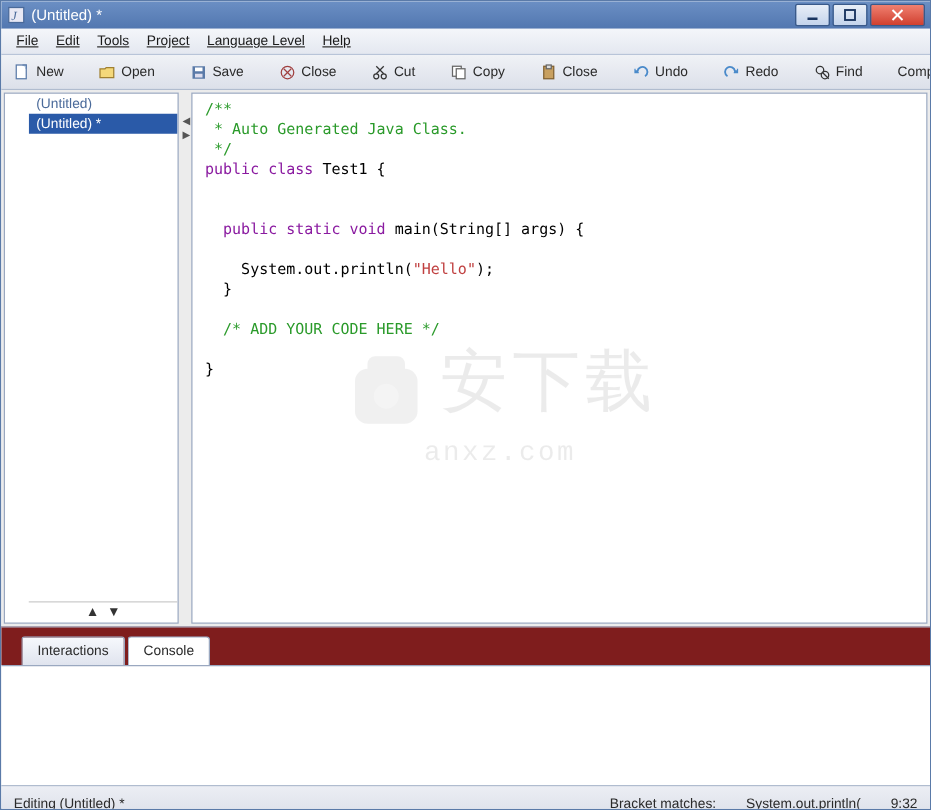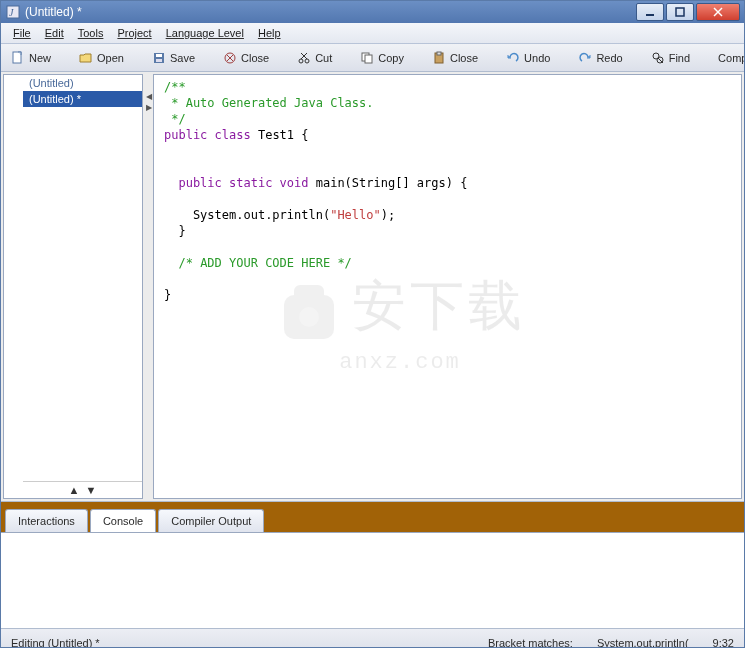--- a/index.html
+++ b/index.html
@@ -136,25 +136,25 @@
   pointer-events: none;
   display: flex;
   align-items: center;
   gap: 10px;
   flex-direction: column;
 }
 .watermark .wm-main{font-size:54px;letter-spacing:4px;}
 .watermark .wm-sub{font-size:22px;letter-spacing:2px;}
 .bottom-tabs {
   height: 31px;
-  background: #a16207;
+  background: #7f1d1d;
   border-top: 1px solid #b0bccf;
   display: flex;
   align-items: flex-end;
-  padding: 0 4px;
+  padding: 0 16px;
 }
 .btab {
   padding: 5px 12px;
   background: linear-gradient(#f6f8fc,#e0e4ee);
   border: 1px solid #9aa8c0;
   border-bottom: none;
   border-radius: 3px 3px 0 0;
   margin-right: 2px;
   font-size: 11px;
   color: #2a2a2a;
@@ -340,21 +340,20 @@
         <span class="wm-main">安下载</span>
       </div>
       <span class="wm-sub">anxz.com</span>
     </div>
   </div>
 </div>
 
 <div class="bottom-tabs">
   <div class="btab">Interactions</div>
   <div class="btab active">Console</div>
-  <div class="btab">Compiler Output</div>
 </div>
 
 <div class="console-area"></div>
 
 <div class="statusbar">
   <span>Editing (Untitled) *</span>
   <div class="sb-right">
     <span>Bracket matches:</span>
     <span>System.out.println(</span>
     <span>9:32</span>

